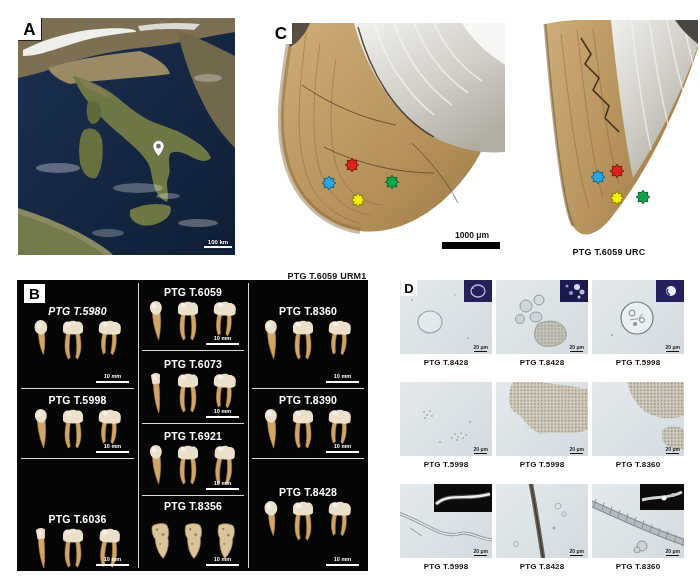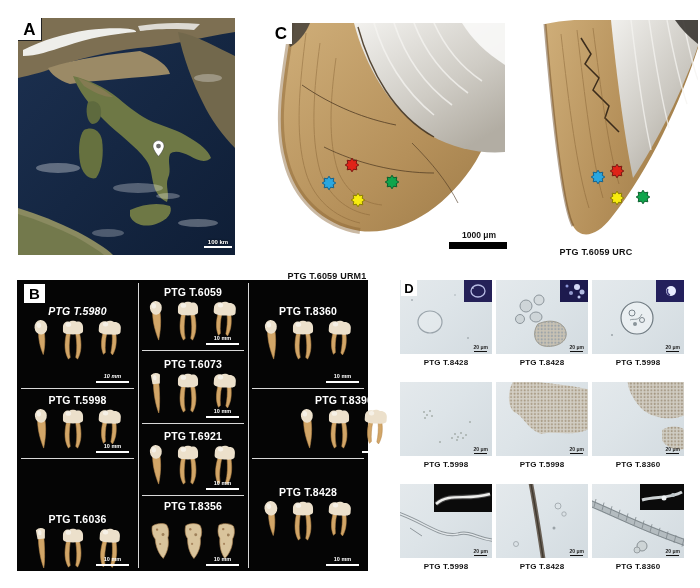--- a/index.html
+++ b/index.html
@@ -15,21 +15,21 @@
          font-weight:bold;font-size:11px;text-shadow:0 0 3px rgba(0,0,0,.95),0 1px 2px rgba(0,0,0,.9);z-index:4;}
   .pin{position:absolute;left:134px;top:122px;width:13px;height:17px;z-index:4;}
   .ascale{position:absolute;right:3px;bottom:7px;text-align:center;z-index:4;}
   .ascale .t{color:#fff;font-size:6px;font-weight:bold;line-height:1;text-shadow:0 0 2px #000;}
   .ascale .bar{width:28px;height:2px;background:#fff;margin:1px auto 0;}
   
   #panelC{left:245px;top:0;width:455px;height:278px;background:#fff;}
   #panelC .plabel{left:25px;top:23px;width:22px;height:21px;font-size:17px;}
   .csec{position:absolute;}
   .ccap{position:absolute;font-weight:bold;font-size:9px;color:#111;text-align:center;letter-spacing:.2px;}
-  .cscale{position:absolute;left:204px;top:231px;width:60px;text-align:center;}
+  .cscale{position:absolute;left:197px;top:231px;width:60px;text-align:center;}
   .cscale .t{font-size:8.5px;font-weight:bold;color:#111;line-height:1;}
   .cscale .bar{width:58px;height:7px;background:#000;margin-top:2px;}
   
   #panelB{left:17px;top:280px;width:351px;height:291px;background:#050505;}
   #panelB .plabel{left:7px;top:4px;width:21px;height:19px;font-size:15px;}
   .vline{position:absolute;top:3px;bottom:3px;width:1px;background:rgba(255,255,255,.85);}
   .hline{position:absolute;height:1px;background:rgba(255,255,255,.85);}
   .bcell{position:absolute;display:flex;flex-direction:column;align-items:center;justify-content:center;}
   .blabel{color:#fff;font-weight:bold;font-size:10.5px;letter-spacing:.2px;margin-bottom:2px;}
   .teethrow{display:flex;align-items:flex-start;justify-content:center;gap:6px;height:44px;}
@@ -171,21 +171,21 @@
         <polygon points="124.0,171.2 125.7,173.8 128.8,173.2 128.2,176.3 130.8,178.0 128.2,179.7 128.8,182.8 125.7,182.2 124.0,184.8 122.3,182.2 119.2,182.8 119.8,179.7 117.2,178.0 119.8,176.3 119.2,173.2 122.3,173.8" fill="#f8ec0e" stroke="#8a7d00" stroke-width="1"></polygon>
         <polygon points="150.0,170.2 151.7,172.8 154.8,172.2 154.2,175.3 156.8,177.0 154.2,178.7 154.8,181.8 151.7,181.2 150.0,183.8 148.3,181.2 145.2,181.8 145.8,178.7 143.2,177.0 145.8,175.3 145.2,172.2 148.3,172.8" fill="#0fa54c" stroke="#0a5e2c" stroke-width="1"></polygon>
       </svg>
   </div>
 
   <div class="ccap" style="left:12px;top:243px;width:140px;margin-top:28px;">PTG T.6059 URM1</div>
   <div class="cscale">
     <div class="t">1000 μm</div>
     <div class="bar"></div>
   </div>
-  <div class="ccap" style="left:281px;top:247px;width:140px;">PTG T.6059 URC</div>
+  <div class="ccap" style="left:294px;top:247px;width:140px;">PTG T.6059 URC</div>
 </section>
 
 <section class="panel" id="panelB">
   <div class="plabel">B</div>
   <div id="bgrid">
       <div class="bcell" style="left: 0px; top: 0px; width: 121px; height: 108px; font-style: italic;">
         <div class="blabel">PTG T.5980</div>
         <div class="teethrow">
           <svg width="20" height="42" viewBox="0 0 20 46" style="transform:rotate(-5deg)">
             <path d="M7,14 C6,24 8,33 10,39 C12,33 14,23 13,14 Z" fill="#d2a668" stroke="#b8884a" stroke-width="0.6"></path>
@@ -394,21 +394,21 @@
             <path d="M3,9 C3,4 8,2 11,3 C13,1.5 17,1.5 19,3 C22,2 27,4 27,9 L27,13 C27,16 23,17 15,17 C7,17 3,16 3,13 Z" fill="#ece0cb"></path>
             <ellipse cx="10" cy="6" rx="3" ry="2.5" fill="rgba(255,255,255,0.55)"></ellipse>
           </svg>
         </div>
         <div class="bscale">
           <div class="t">10 mm</div>
           <div class="bar"></div>
         </div>
       </div>
       <div class="hline" style="left: 235px; width: 112px; top: 108px;"></div>
-      <div class="bcell" style="left: 231px; top: 108px; width: 120px; height: 70px; margin-left: 36px;">
+      <div class="bcell" style="left: 231px; top: 108px; width: 120px; height: 70px;">
         <div class="blabel">PTG T.8390</div>
         <div class="teethrow">
           <svg width="20" height="42" viewBox="0 0 20 46" style="transform:rotate(-5deg)">
             <path d="M6,13 C5,26 8,37 10,44 C12,37 15,25 14,13 Z" fill="#d2a668" stroke="#b8884a" stroke-width="0.6"></path>
             <ellipse cx="10" cy="8.5" rx="6.5" ry="7.5" fill="#ece0cb"></ellipse>
             <ellipse cx="8" cy="6" rx="2.5" ry="3" fill="rgba(255,255,255,0.55)"></ellipse>
           </svg>
           <svg width="30" height="42" viewBox="0 0 30 46" style="transform:rotate(0deg)">
             <path d="M8,15 C5,28 6,37 10,44 L12,42 C10,33 11,24 12,16 Z" fill="#d2a668" stroke="#b8884a" stroke-width="0.6"></path>
             <path d="M22,15 C25,28 24,37 20,44 L18,42 C20,33 19,24 18,16 Z" fill="#d2a668" stroke="#b8884a" stroke-width="0.6"></path>

